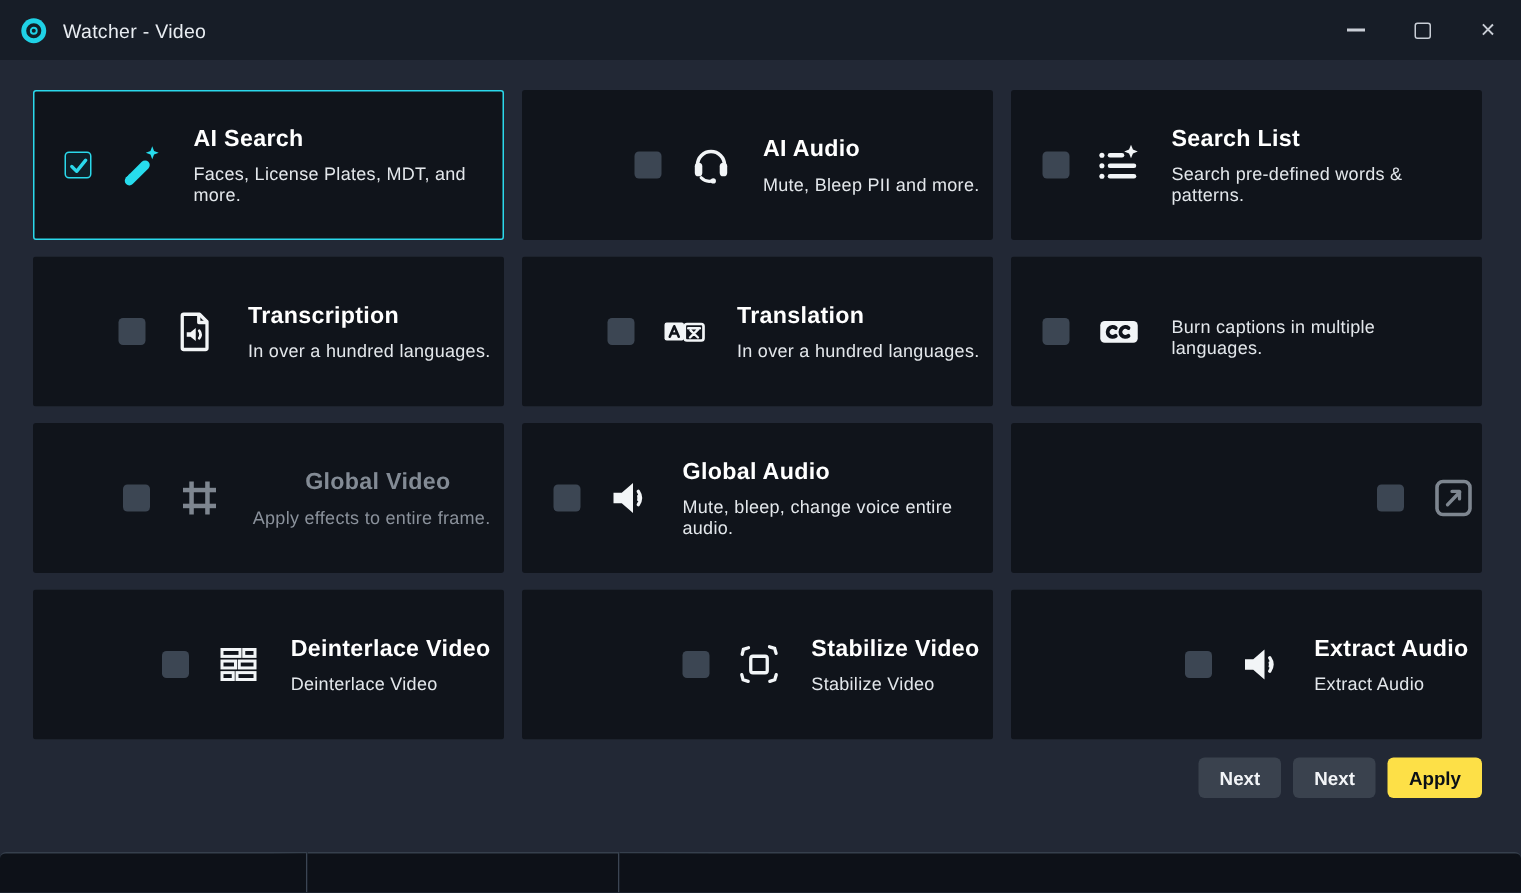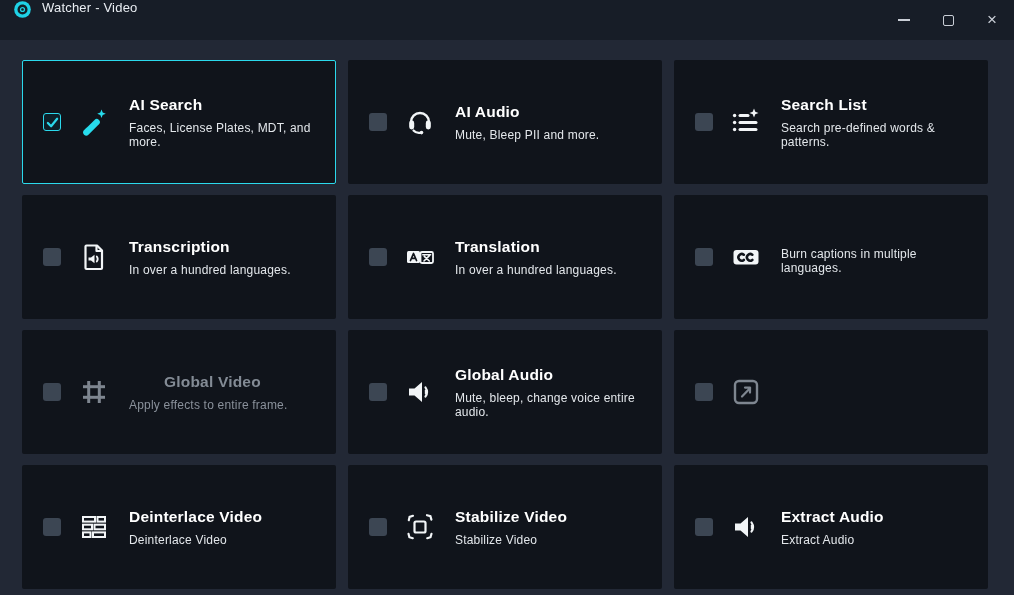--- a/index.html
+++ b/index.html
@@ -7,44 +7,44 @@
   body {
     font-family:"Liberation Sans", sans-serif;
     background:#222835;
     color:#eef1f4;
   }
   .window { width:1014px; height:595px; display:flex; flex-direction:column; background:#222835; }
 
   
   .titlebar {
     height:40px; flex:0 0 40px; background:#171d27;
-    display:flex; align-items:flex-start; padding-left:13px;
+    display:flex; align-items:center; padding-left:13px;
   }
   .logo { width:19px; height:19px; flex:0 0 19px; }
   .app-title { margin-left:10px; font-size:13px; color:#e9edf2; letter-spacing:.2px; }
   .win-controls { margin-left:auto; display:flex; height:40px; }
   .win-btn {
     width:44px; height:40px; display:flex; align-items:center; justify-content:center;
     color:#c9ced6; font-size:15px; cursor:default; user-select:none;
   }
   .win-btn.min span { display:block; width:12px; height:0; border-top:2px solid #c9ced6; }
   .win-btn.max span { display:block; width:11px; height:11px; border:1.6px solid #c9ced6; border-radius:2px; }
   .win-btn.close { font-size:17px; }
 
   
   .content { flex:1 1 auto; position:relative; padding:20px 26px 0 22px; }
   .grid {
     display:grid;
     grid-template-columns:repeat(3, 1fr);
     gap:11px 12px;
   }
   .card {
-    height:124px; background:#10141b; border-radius:2px;
+    height:100px; background:#10141b; border-radius:2px;
     display:flex; align-items:center; padding-left:20px;
-    border:1.5px solid transparent; cursor:pointer;
+    border:1.5px solid transparent; cursor:pointer;justify-content:flex-end;
   }
   .card.selected { border-color:#2bd9ec; }
 
   .checkbox {
     width:18px; height:18px; flex:0 0 18px; border-radius:3px;
     background:#3c4653; position:relative; display:flex; align-items:center; justify-content:center;
   }
   .checkbox svg { display:none; width:13px; height:13px; }
   .card.checked .checkbox { background:#0e2029; border:1.5px solid #2bd9ec; }
   .card.checked .checkbox svg { display:block; }

